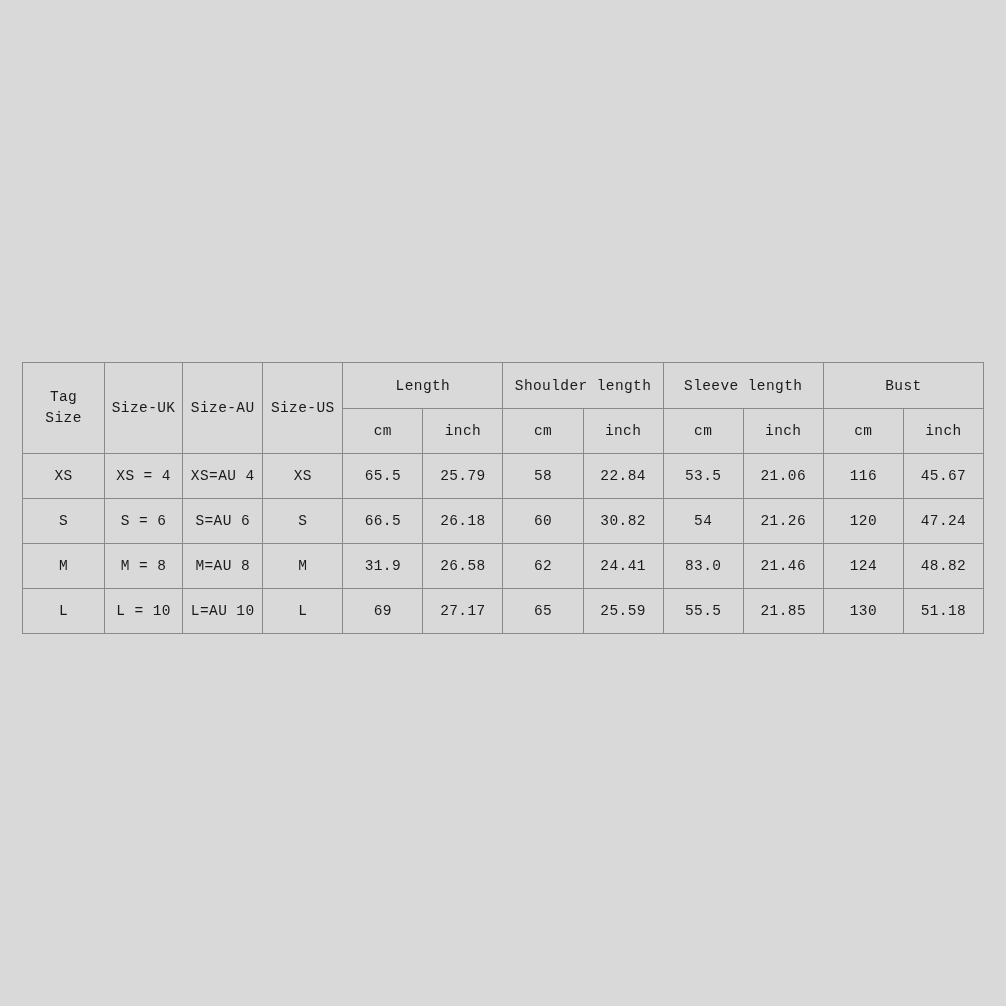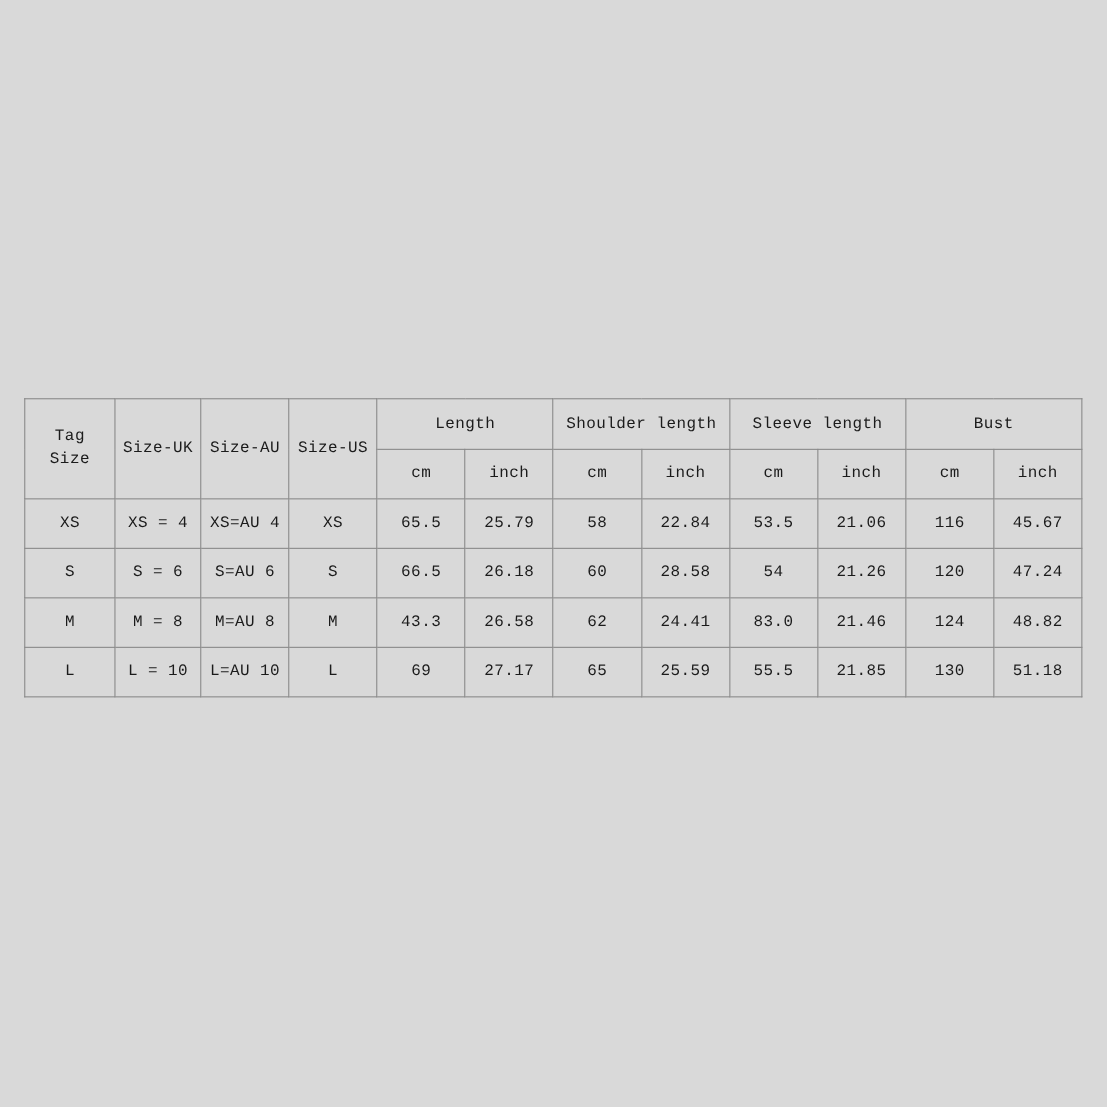--- a/index.html
+++ b/index.html
@@ -131,32 +131,32 @@
           <td>45.67</td>
         </tr>
         <tr class="body-row">
           <td>S</td>
           <td>S = 6</td>
           <td>S=AU 6</td>
           <td>S</td>
           <td>66.5</td>
           <td>26.18</td>
           <td>60</td>
-          <td>28.58</td>
+          <td>30.82</td>
           <td>54</td>
           <td>21.26</td>
           <td>120</td>
           <td>47.24</td>
         </tr>
         <tr class="body-row">
           <td>M</td>
           <td>M = 8</td>
           <td>M=AU 8</td>
           <td>M</td>
-          <td>43.3</td>
+          <td>31.9</td>
           <td>26.58</td>
           <td>62</td>
           <td>24.41</td>
           <td>83.0</td>
           <td>21.46</td>
           <td>124</td>
           <td>48.82</td>
         </tr>
         <tr class="body-row">
           <td>L</td>

